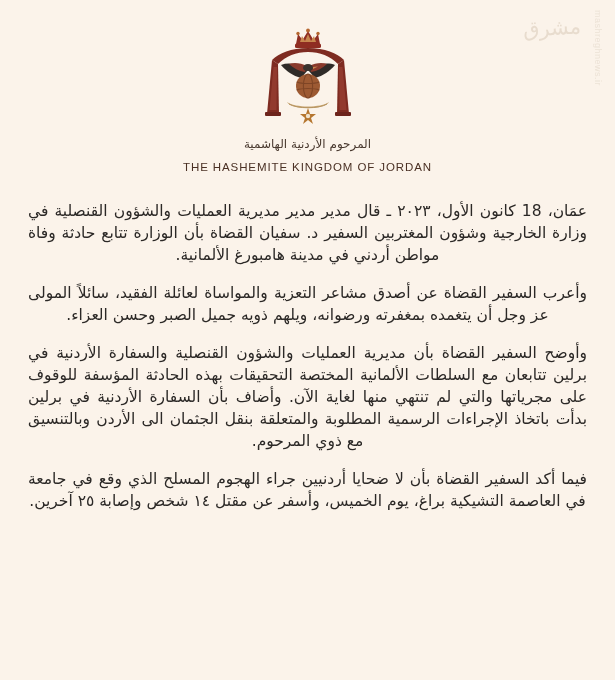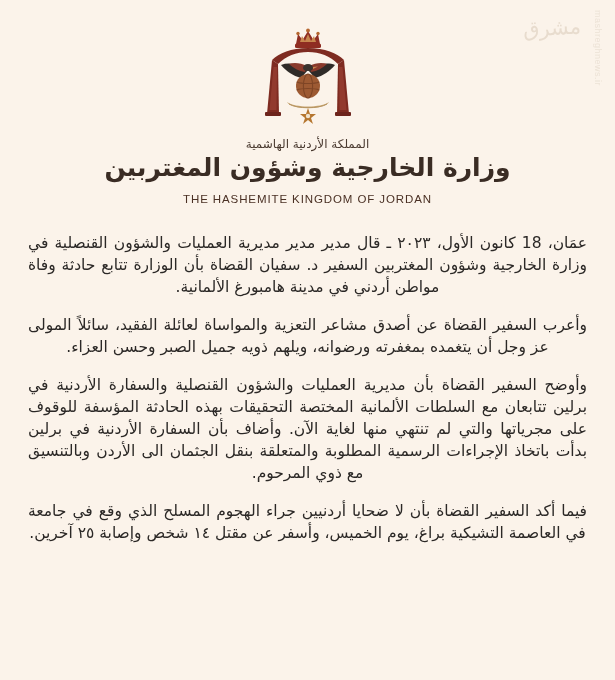--- a/index.html
+++ b/index.html
@@ -170,22 +170,21 @@
       <path d="M42 80 C50 86 76 86 84 80 C80 88 46 88 42 80 Z" fill="#c9a876"></path>
       <path d="M44 82 C52 87 74 87 82 82" stroke="#b5935f" stroke-width="1" fill="none"></path>
     </g>
 
     <g>
       <path d="M63 86 L65 92 L71 92 L66 96 L68 102 L63 98 L58 102 L60 96 L55 92 L61 92 Z" fill="#b5762f"></path>
       <circle cx="63" cy="94" r="2.2" fill="#f0e3cd"></circle>
     </g>
   </svg>
 
-  <div class="ar-kingdom">المملكة الأردنية الهاشمية</div>
-  <div class="ar-ministry">وزارة الخارجية وشؤون المغتربين</div>
+  <div class="ar-kingdom">المرحوم الأردنية الهاشمية</div>
 
   <div class="en-lines">
     <div class="en-kingdom">THE HASHEMITE KINGDOM OF JORDAN</div>
   </div>
 </div>
 
 <div class="statement">
   <p>عمَان، 18 كانون الأول، ٢٠٢٣ ـ قال مدير مدير مديرية العمليات والشؤون القنصلية في وزارة الخارجية وشؤون المغتربين السفير د. سفيان القضاة بأن الوزارة تتابع حادثة وفاة مواطن أردني في مدينة هامبورغ الألمانية.</p>
   <p>وأعرب السفير القضاة عن أصدق مشاعر التعزية والمواساة لعائلة الفقيد، سائلاً المولى عز وجل أن يتغمده بمغفرته ورضوانه، ويلهم ذويه جميل الصبر وحسن العزاء.</p>
   <p>وأوضح السفير القضاة بأن مديرية العمليات والشؤون القنصلية والسفارة الأردنية في برلين تتابعان مع السلطات الألمانية المختصة التحقيقات بهذه الحادثة المؤسفة للوقوف على مجرياتها والتي لم تنتهي منها لغاية الآن. وأضاف بأن السفارة الأردنية في برلين بدأت باتخاذ الإجراءات الرسمية المطلوبة والمتعلقة بنقل الجثمان الى الأردن وبالتنسيق مع ذوي المرحوم.</p>

